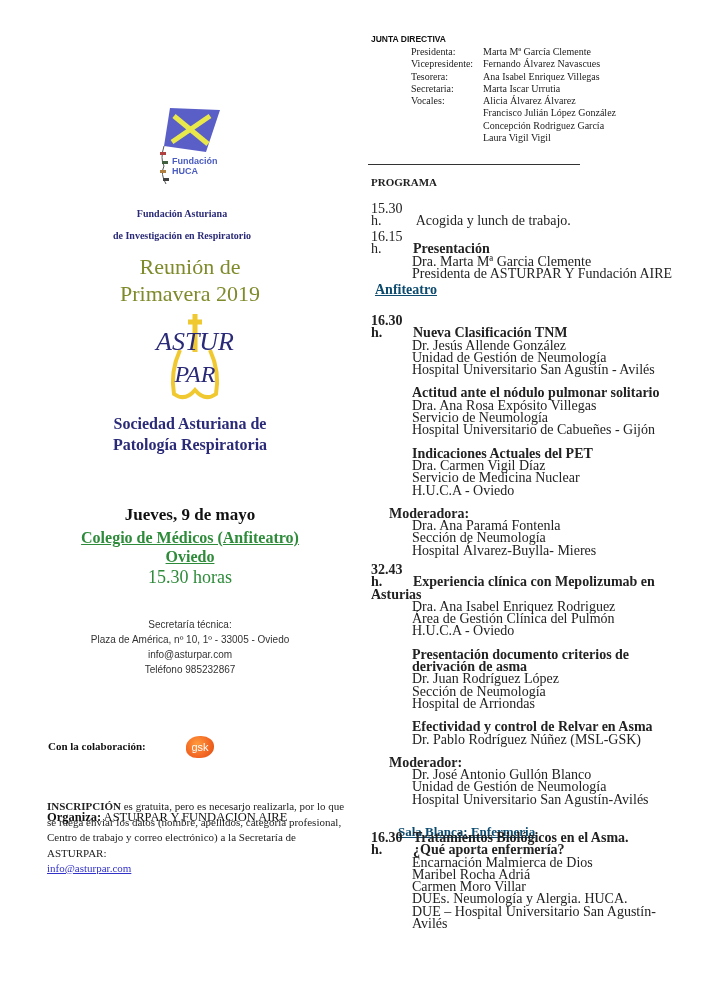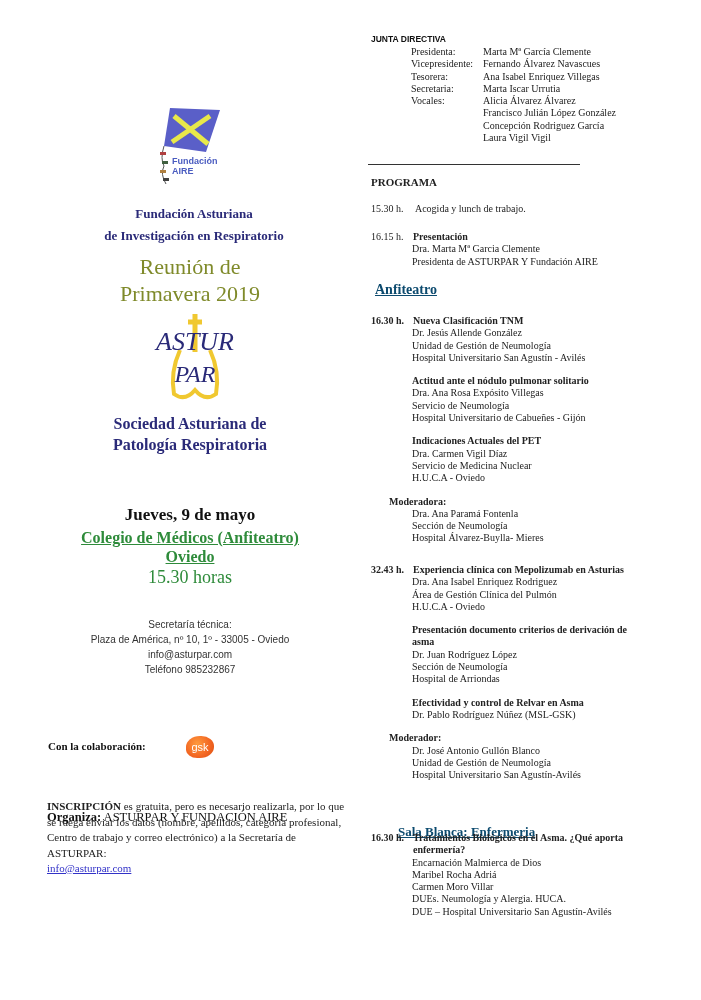--- a/index.html
+++ b/index.html
@@ -3,21 +3,21 @@
 <meta charset="utf-8">
 <style>
   html, body { margin: 0; padding: 0; background: #ffffff; }
   body { width: 701px; height: 1000px; position: relative; overflow: hidden; font-family: "Liberation Serif", serif; color: #222; }
   .abs { position: absolute; }
   .sans { font-family: "Liberation Sans", sans-serif; }
   .center { text-align: center; }
 
   
   #aire-logo { left: 158px; top: 104px; width: 110px; height: 84px; }
-  #fundacion-title { left: 64px; top: 203px; width: 260px; color: #2a2a78; font-weight: bold; font-size: 13px; line-height: 22px; }
+  #fundacion-title { left: 52px; top: 203px; width: 260px; color: #2a2a78; font-weight: bold; font-size: 10px; line-height: 22px; }
   #reunion-title { left: 60px; top: 253px; width: 260px; color: #7f8a2a; font-weight: normal; font-size: 22px; line-height: 27px; }
   #asturpar-logo { left: 140px; top: 312px; width: 110px; height: 95px; }
   #sociedad-title { left: 60px; top: 413px; width: 300px; color: #2a2a78; font-weight: bold; font-size: 16px; line-height: 21px; }
   #date { left: 40px; top: 505px; width: 300px; font-weight: bold; font-size: 17px; color: #111; }
   #venue { left: 40px; top: 528px; width: 300px; font-weight: bold; font-size: 16px; color: #2e8b3a; text-decoration: underline; line-height: 19px; }
   #hour { left: 40px; top: 567px; width: 300px; font-size: 18px; color: #2e8b3a; }
   #secretaria { left: 40px; top: 617px; width: 300px; font-size: 10px; color: #333; line-height: 15px; }
   #colab { left: 48px; top: 740px; font-weight: bold; font-size: 11px; color: #111; }
   #gsk-logo { left: 186px; top: 736px; width: 28px; height: 22px; border-radius: 50% 45% 50% 40%; background: radial-gradient(circle at 40% 35%, #ff9a3c, #f26522 60%, #d94f12); color: #fff; font-family: "Liberation Sans", sans-serif; font-size: 11px; line-height: 22px; text-align: center; }
   #organiza { left: 47px; top: 770px; font-size: 12.5px; color: #111; margin-top: 40px; }
@@ -27,21 +27,21 @@
 
   
   .rc { font-size: 10px; line-height: 12.3px; color: #222; }
   #junta-title { left: 371px; top: 34px; font-family: "Liberation Sans", sans-serif; font-weight: bold; font-size: 8.5px; color: #111; }
   #junta { left: 371px; top: 46px; }
   #junta .row { display: flex; margin-left: 40px; }
   #junta .role { width: 72px; white-space: nowrap; }
   #junta .name { white-space: nowrap; }
   #divider { left: 368px; top: 164px; width: 212px; height: 1px; background: #333; }
   #programa { left: 371px; top: 176px; font-weight: bold; font-size: 11px; color: #222; }
-  .item { position: absolute; left: 371px; width: 320px; font-size: 10px; line-height: 12.3px; color: #222; }
+  .item { position: absolute; left: 371px; width: 320px; font-size: 14px; line-height: 12.3px; color: #222; }
   .time { display: inline-block; width: 42px; }
   .indent { padding-left: 41px; }
   .bold { font-weight: bold; }
   .sec-head { position: absolute; font-weight: bold; font-size: 14px; text-decoration: underline; color: #0c4a6e; }
 </style>
 </head>
 <body>
 
 <div id="aire-logo" class="abs">
   <svg width="110" height="84" viewBox="0 0 110 84">
@@ -49,21 +49,21 @@
     <line x1="16" y1="12" x2="50" y2="40" stroke="#e8e84a" stroke-width="5"></line>
     <line x1="52" y1="12" x2="14" y2="38" stroke="#e8e84a" stroke-width="5"></line>
     <path d="M6,42 Q2,55 6,62 Q2,70 8,80" stroke="#555" stroke-width="1" fill="none"></path>
     <rect x="2" y="48" width="6" height="3" fill="#b04040"></rect>
     <rect x="4" y="57" width="6" height="3" fill="#406040"></rect>
     <rect x="2" y="66" width="6" height="3" fill="#b08040"></rect>
     <rect x="5" y="74" width="6" height="3" fill="#404040"></rect>
   </svg>
   <div class="abs sans" style="left:14px;top:52px;font-size:9px;font-weight:bold;color:#4a5cc0;line-height:10px;">
     <div>Fundación</div>
-    <div>AIRE</div>
+    <div>HUCA</div>
   </div>
 </div>
 
 <div id="fundacion-title" class="abs center">
   <div>Fundación Asturiana</div>
   <div>de Investigación en Respiratorio</div>
 </div>
 
 <div id="reunion-title" class="abs center">
   <div>Reunión de</div>

